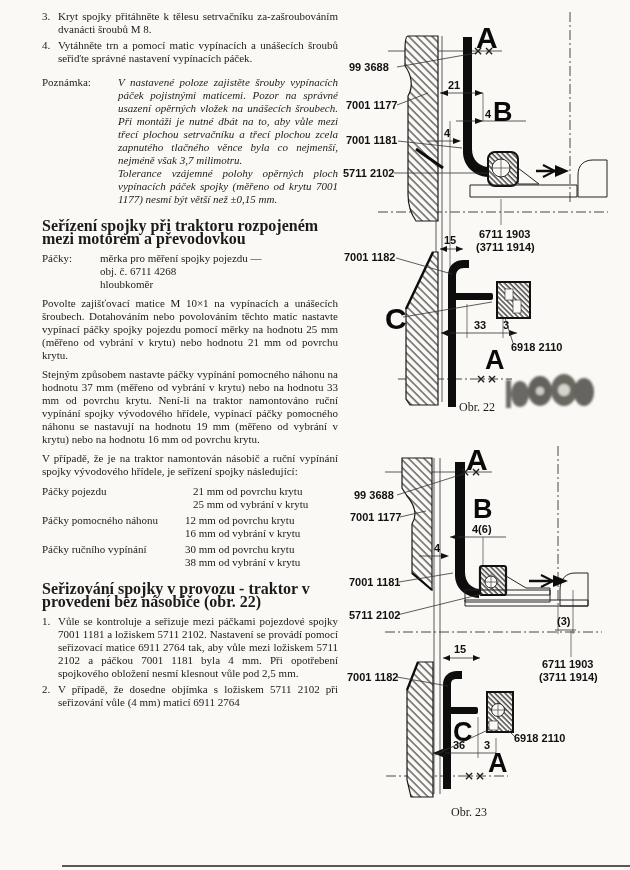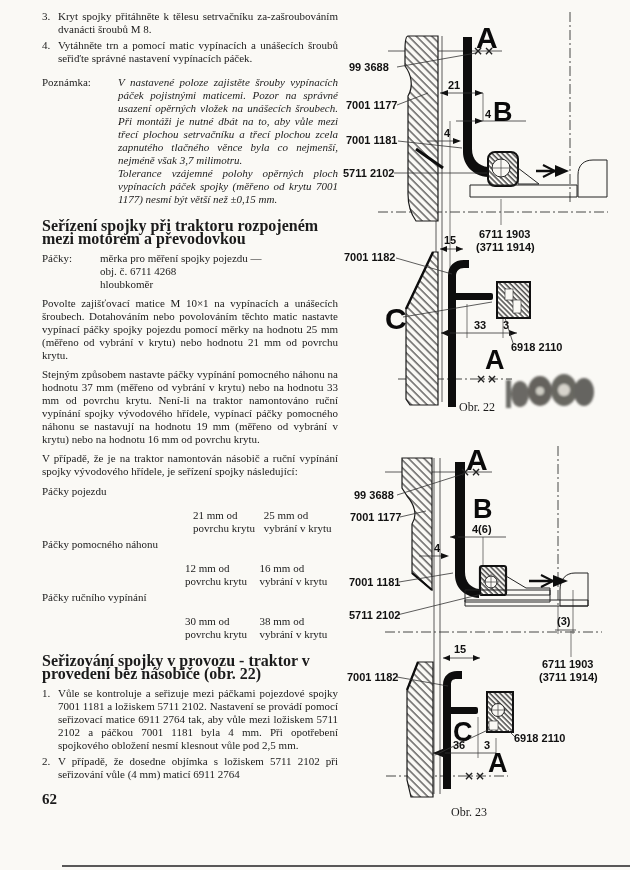--- a/index.html
+++ b/index.html
@@ -17,21 +17,21 @@
   h2{font-size:16px;line-height:13px;font-weight:700;margin:13px 0 0;text-align:left;}
   .tools{display:flex;margin-top:7px;}
   .tlabel{flex:none;width:58px;}
   .tbody span{display:block;}
   .para{margin:6px 0 0;text-align:justify;}
   .setrow{display:flex;margin-top:3px;}
   .setrow.first{margin-top:7px;gap:45px;}
   .sname{flex:none;}
   .r1 .sname{width:106px;}
   .r2 .sname,.r3 .sname{width:143px;}
-  .svals{display:flex;flex-direction:row;margin-top:24px;}
+  .svals{display:flex;flex-direction:column;}
   .pagenum{margin-top:12px;font-size:15px;font-weight:700;}
   .fig{position:absolute;}
   .fig22{left:340px;top:8px;}
   .fig23{left:340px;top:438px;}
   .flab{font:bold 11px "Liberation Sans","DejaVu Sans",sans-serif;fill:#111;}
   .fdim{font:bold 11px "Liberation Sans","DejaVu Sans",sans-serif;fill:#111;}
   .fletter{font:bold 27px "Liberation Sans","DejaVu Sans",sans-serif;fill:#0a0a0a;}
   .fletter-lg{font:bold 30px "Liberation Sans","DejaVu Sans",sans-serif;fill:#0a0a0a;}
   .fcap{font:12px "Liberation Serif","DejaVu Serif",serif;fill:#1b1b1b;}
   .fxx{font:bold 12px "DejaVu Sans",sans-serif;fill:#222;letter-spacing:1px;}
@@ -124,21 +124,20 @@
 
     <div class="item" style="margin-top:7px">
       <span class="inum">1.</span>
       <span class="itx">Vůle se kontroluje a seřizuje mezi páčkami pojezdové spojky 7001 1181 a ložiskem 5711 2102. Nastavení se provádí pomocí seřizovací matice 6911 2764 tak, aby vůle mezi ložiskem 5711 2102 a páčkou 7001 1181 byla 4 mm. Při opotřebení spojkového obložení nesmí klesnout vůle pod 2,5 mm.</span>
     </div>
     <div class="item">
       <span class="inum">2.</span>
       <span class="itx">V případě, že dosedne objímka s ložiskem 5711 2102 při seřizování vůle (4 mm) maticí 6911 2764</span>
     </div>
 
-    <div class="pagenum">62</div>
   </div>
 
   <svg class="fig fig22" width="290" height="418" viewBox="0 0 290 418">
 
     <path class="dashdot" d="M38,204 H268"></path>
     <path class="dashdot" d="M230,4 V197"></path>
     <path class="thin" d="M48,43 H162"></path>
     <path class="dashdot" d="M58,371 H172"></path>
     <path class="thin" d="M96,28 V394 M102,28 V394"></path>
     <path class="vthin" d="M110,113 V325 M127,296 V330 M163,311 V330 M143,85 V113 M161,191 V217"></path>

